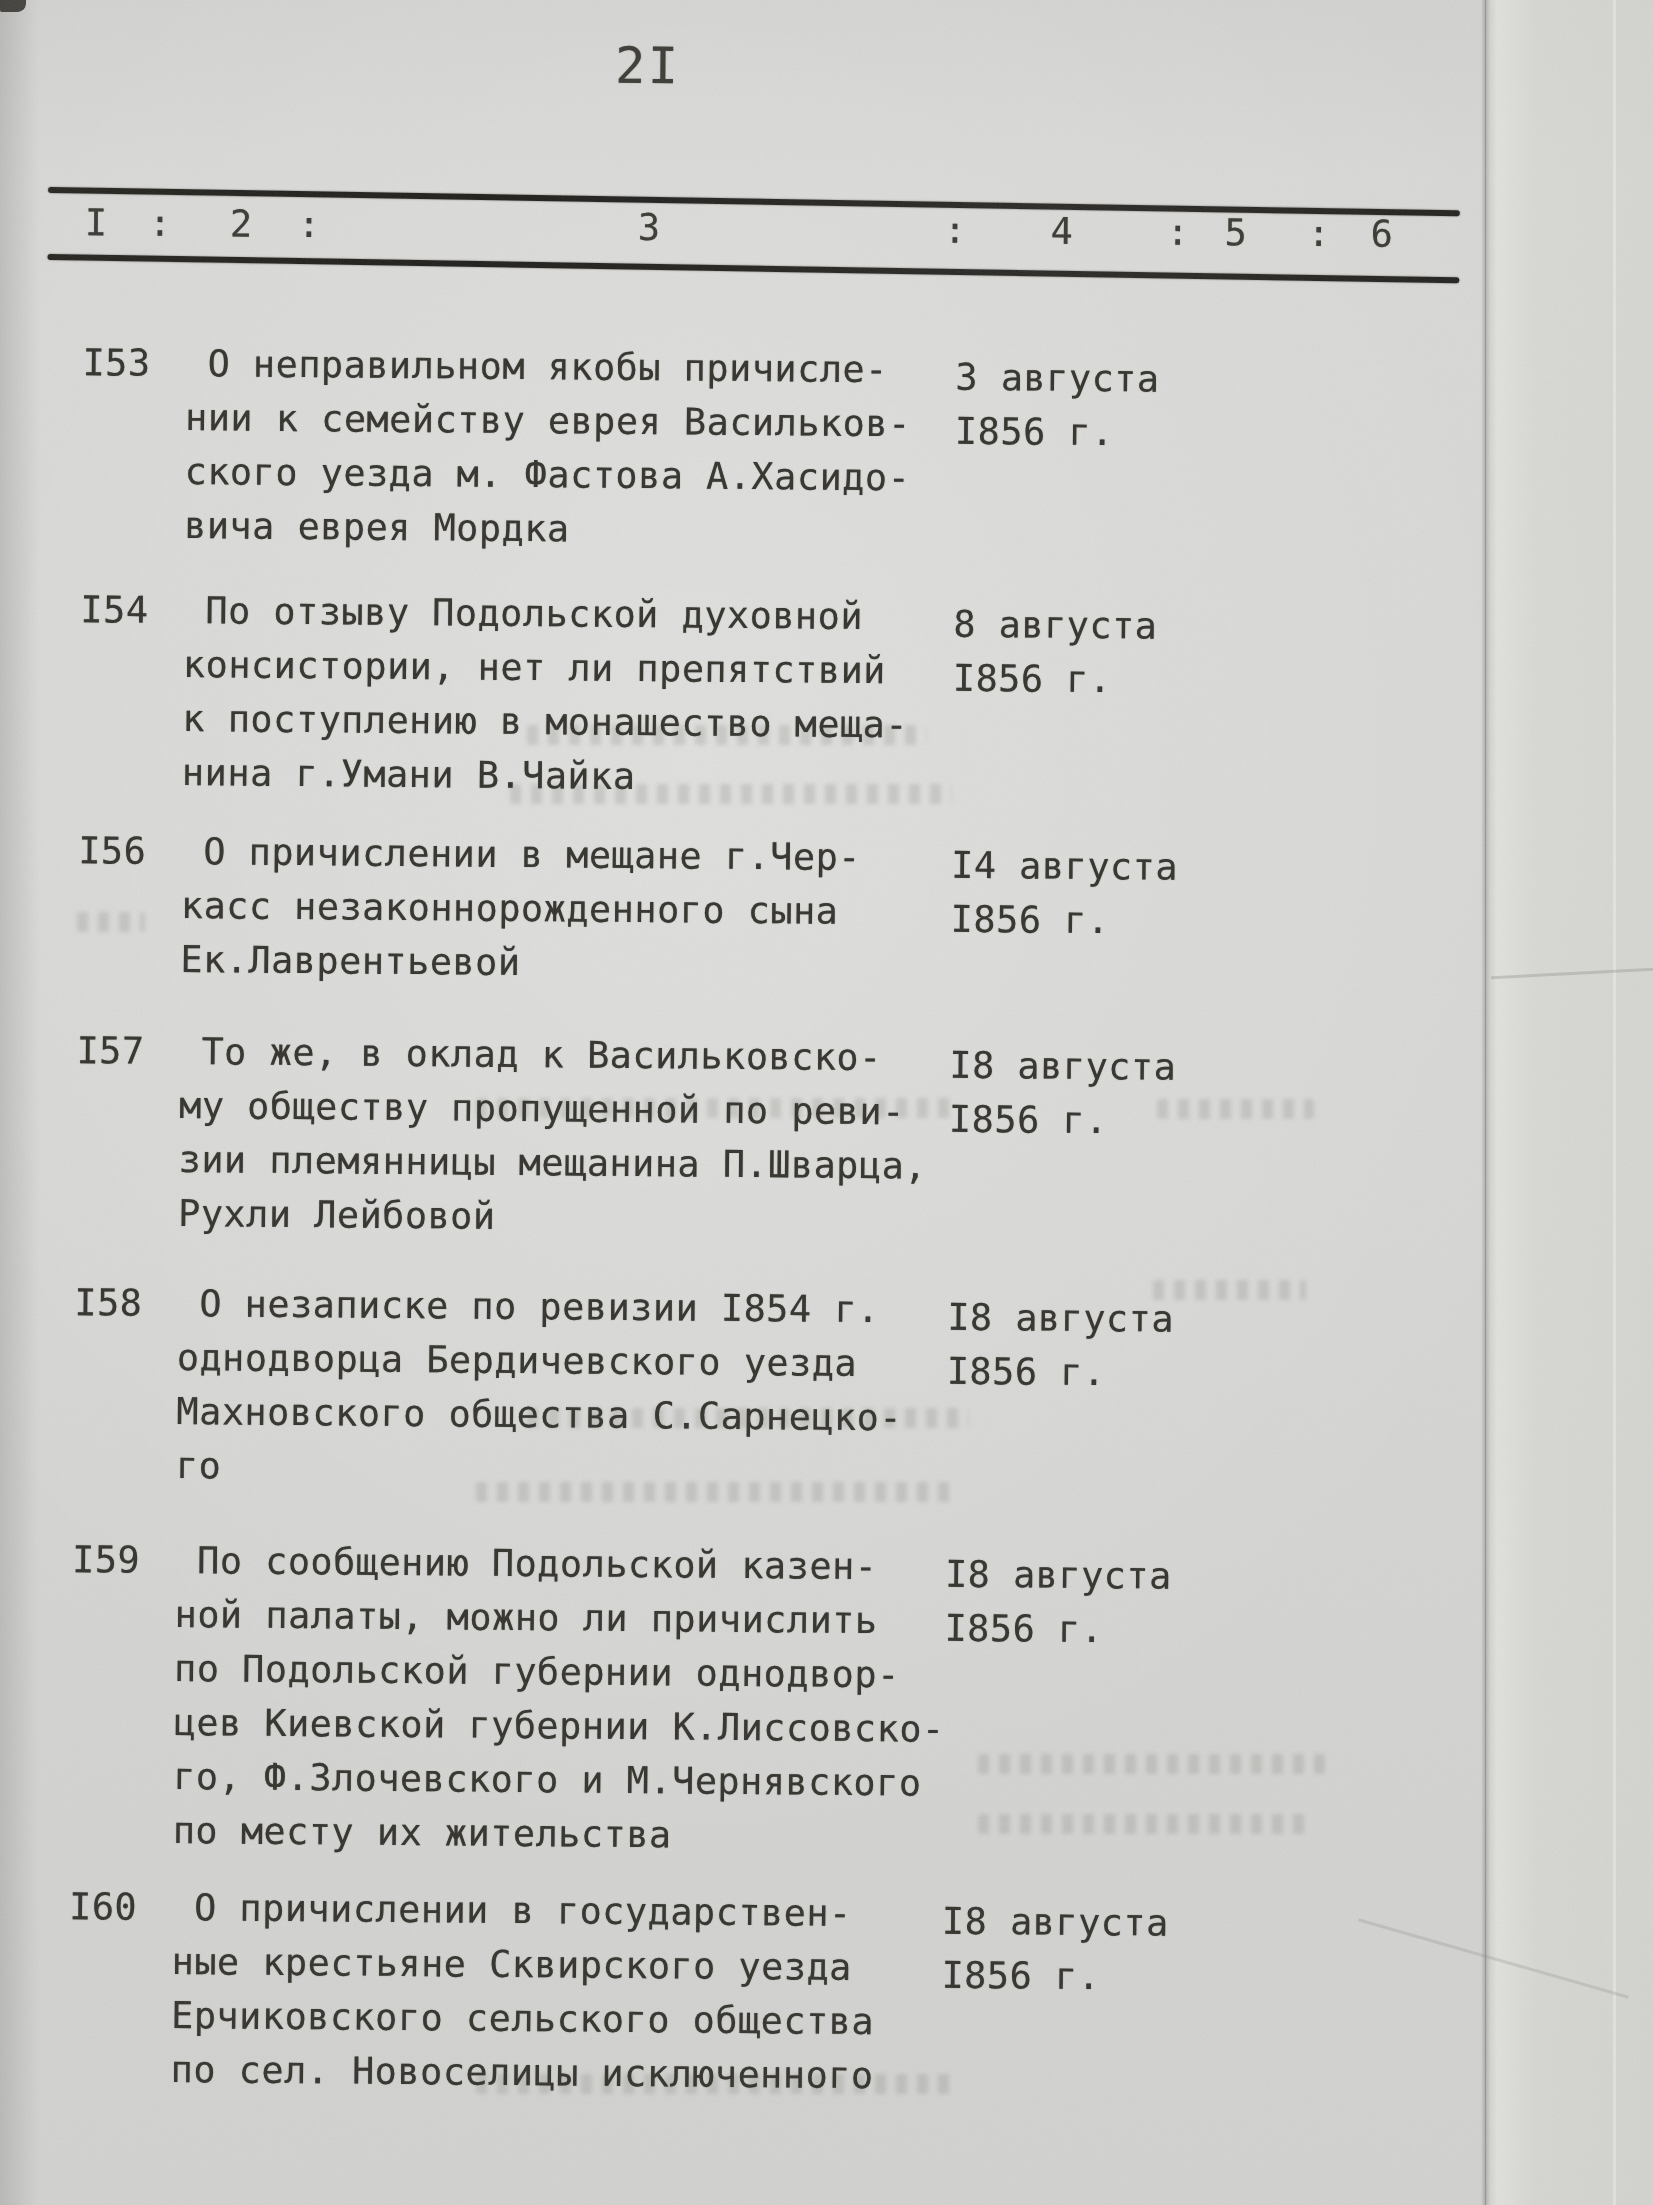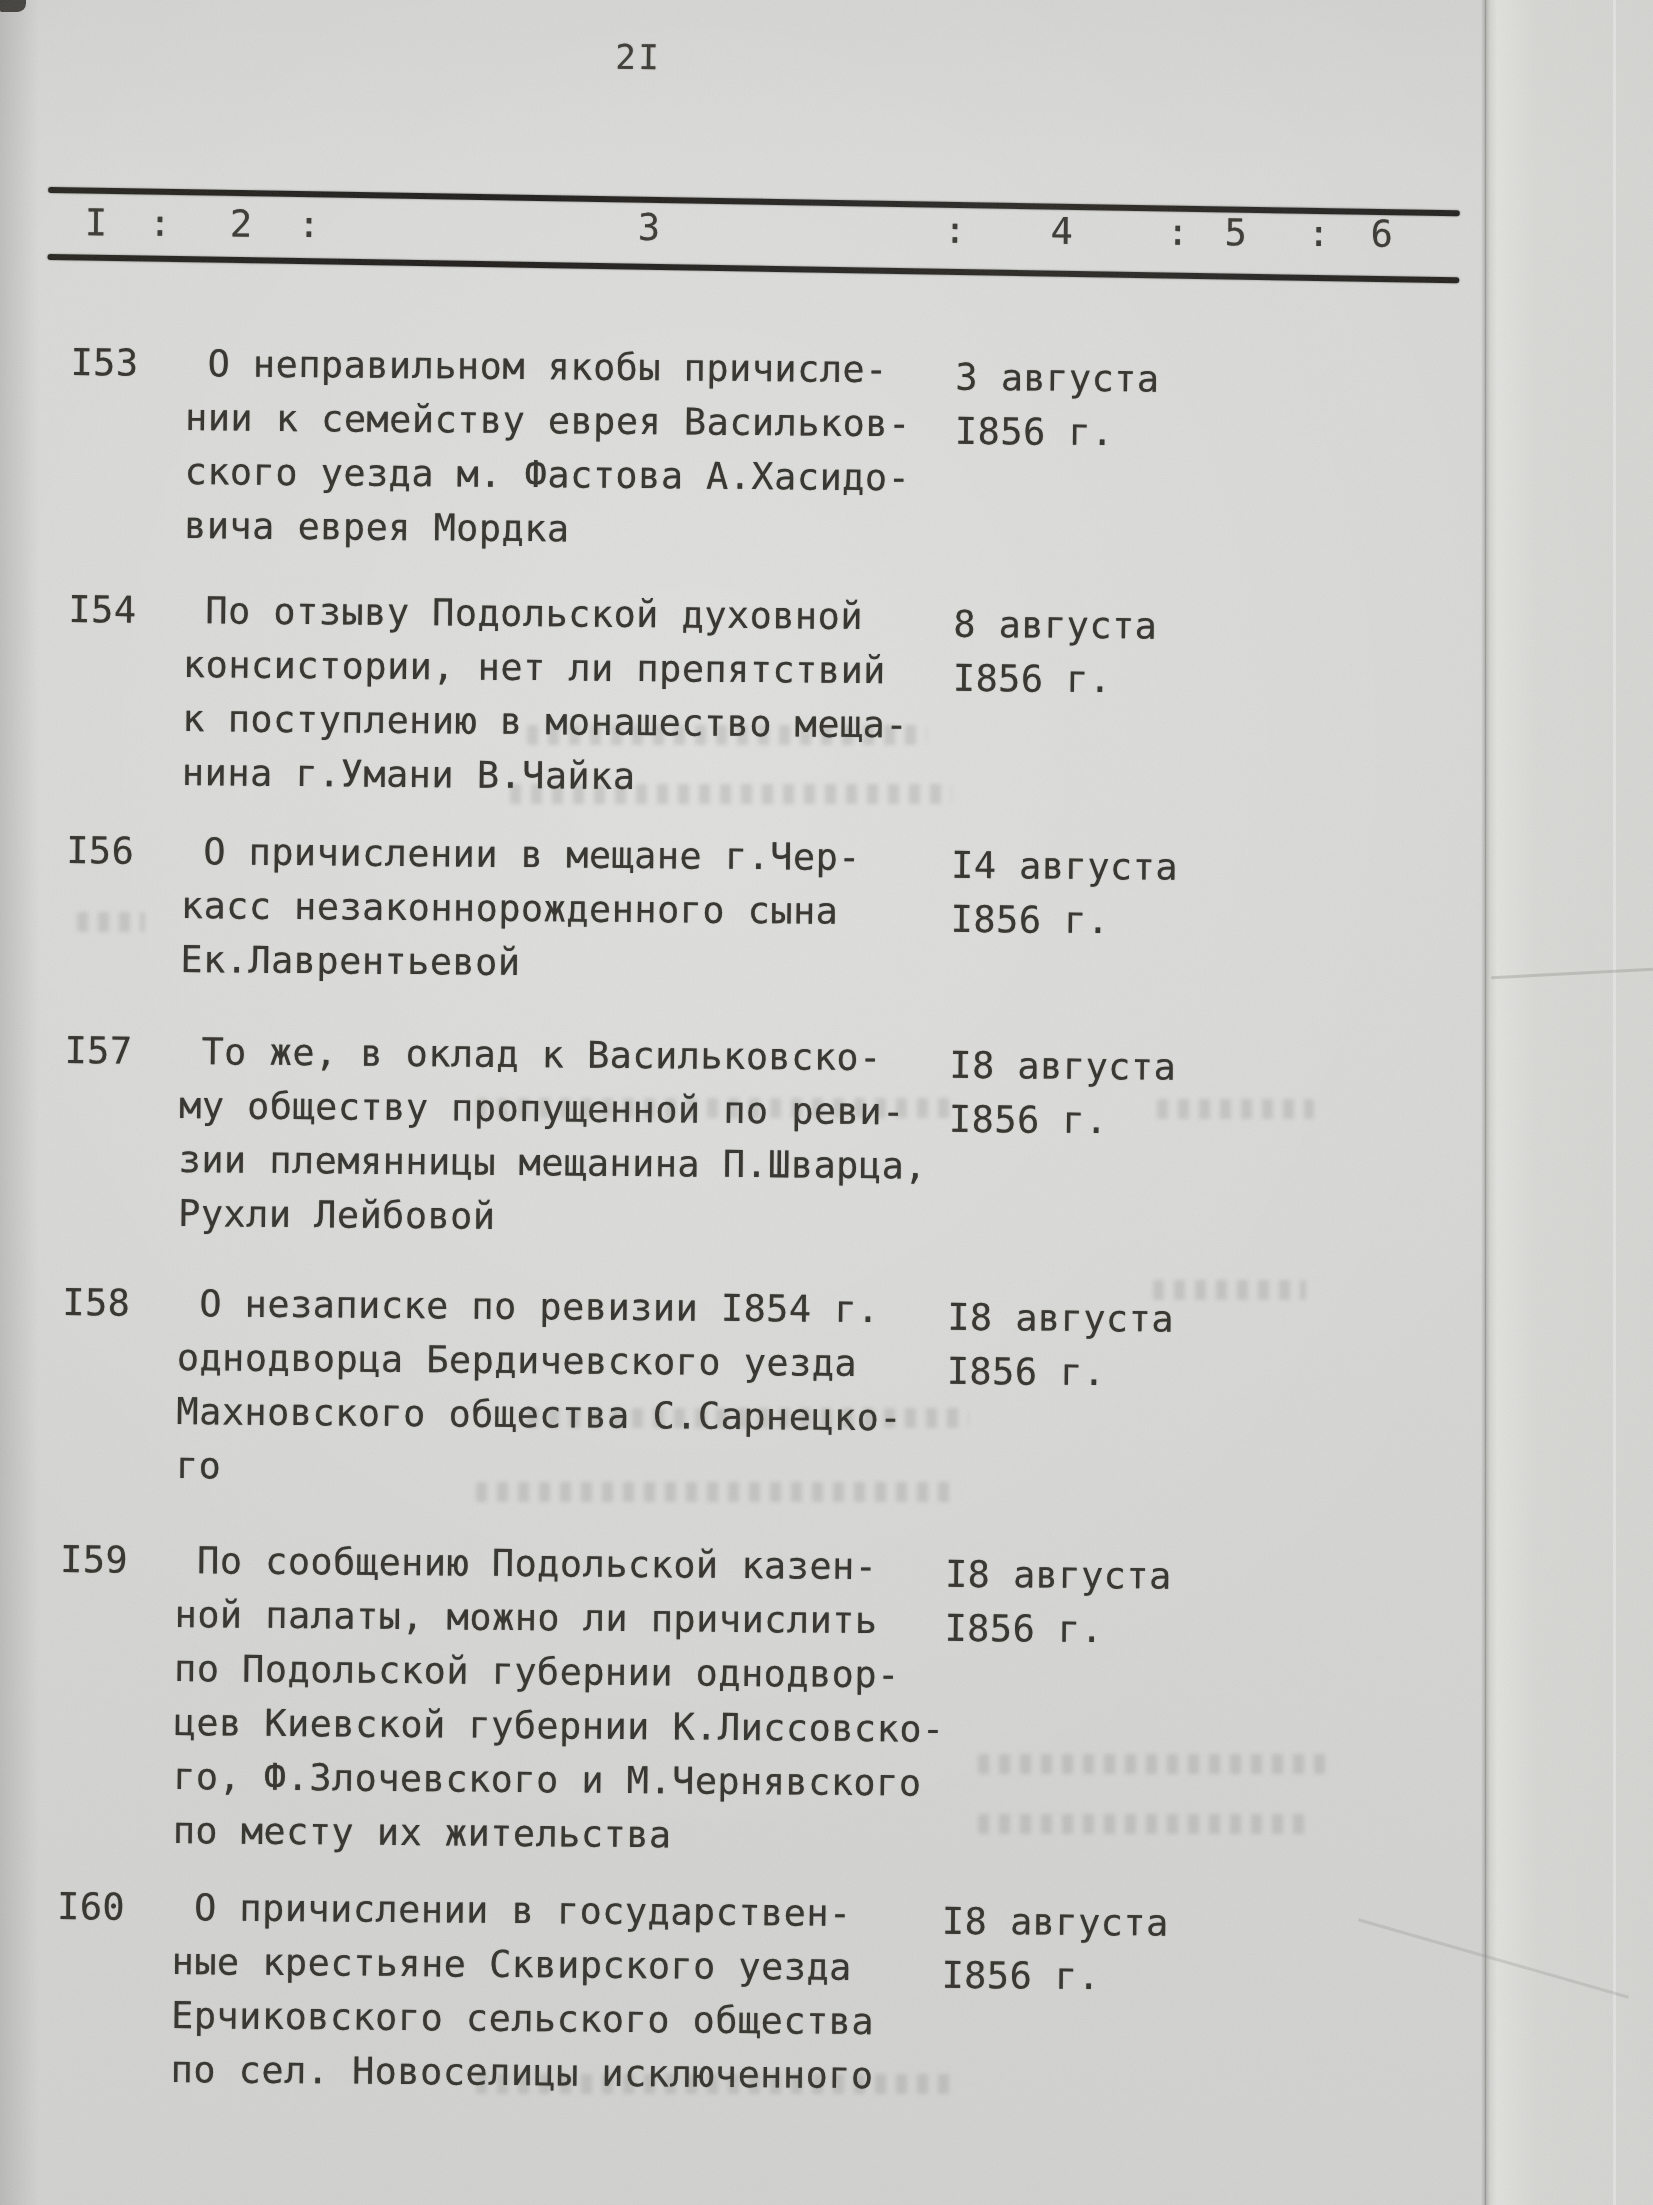--- a/index.html
+++ b/index.html
@@ -16,21 +16,21 @@
   }
   .noise{position:absolute;inset:0;width:100%;height:100%;pointer-events:none;}
   
   .content{
     position:absolute;inset:0;
     transform:rotate(0.5deg);
     transform-origin:60px 196px;
   }
   .page-number{
     position:absolute;left:614px;top:32px;
-    font-size:34px;letter-spacing:2.6px;
+    font-size:50px;letter-spacing:2.6px;
     color:#3c3a34;
     text-shadow:0 0 1.2px rgba(50,47,40,0.55);
   }
   .rule{
     position:absolute;left:48px;width:1412px;height:6px;
     background:linear-gradient(to right,#26241f 0%,#1f1d1a 30%,#2b2925 70%,#23211d 100%);
     border-radius:3.4px;
     box-shadow:0 0 1.7px rgba(25,24,20,0.65);
     transform:rotate(0.45deg);
     transform-origin:left center;
@@ -42,21 +42,21 @@
     font-size:37px;
     color:#3a3832;
     text-shadow:0 0 1px rgba(50,47,40,0.5);
   }
   .entry{position:absolute;left:68px;width:1395px;}
   .line{
     font-size:37px;line-height:54px;letter-spacing:0.4px;
     white-space:pre;
     text-shadow:0 0 1.1px rgba(48,45,38,0.55);
   }
-  .entry-num{position:absolute;left:4px;top:0;text-align:center;}
+  .entry-num{position:absolute;left:16px;top:0;text-align:center;}
   .entry-text{margin-left:119px;width:800px;}
   .entry-text .line:first-child{text-indent:22px;}
   .entry-date{position:absolute;left:889px;top:6.8px;}
   
   .speck-top-left{
     position:absolute;left:0;top:0;width:25.5px;height:12px;
     background:#35332f;border-radius:0 0 8.5px 1.7px;opacity:0.9;
   }
   .fold{
     position:absolute;top:0;left:1485px;width:168px;height:2205px;

